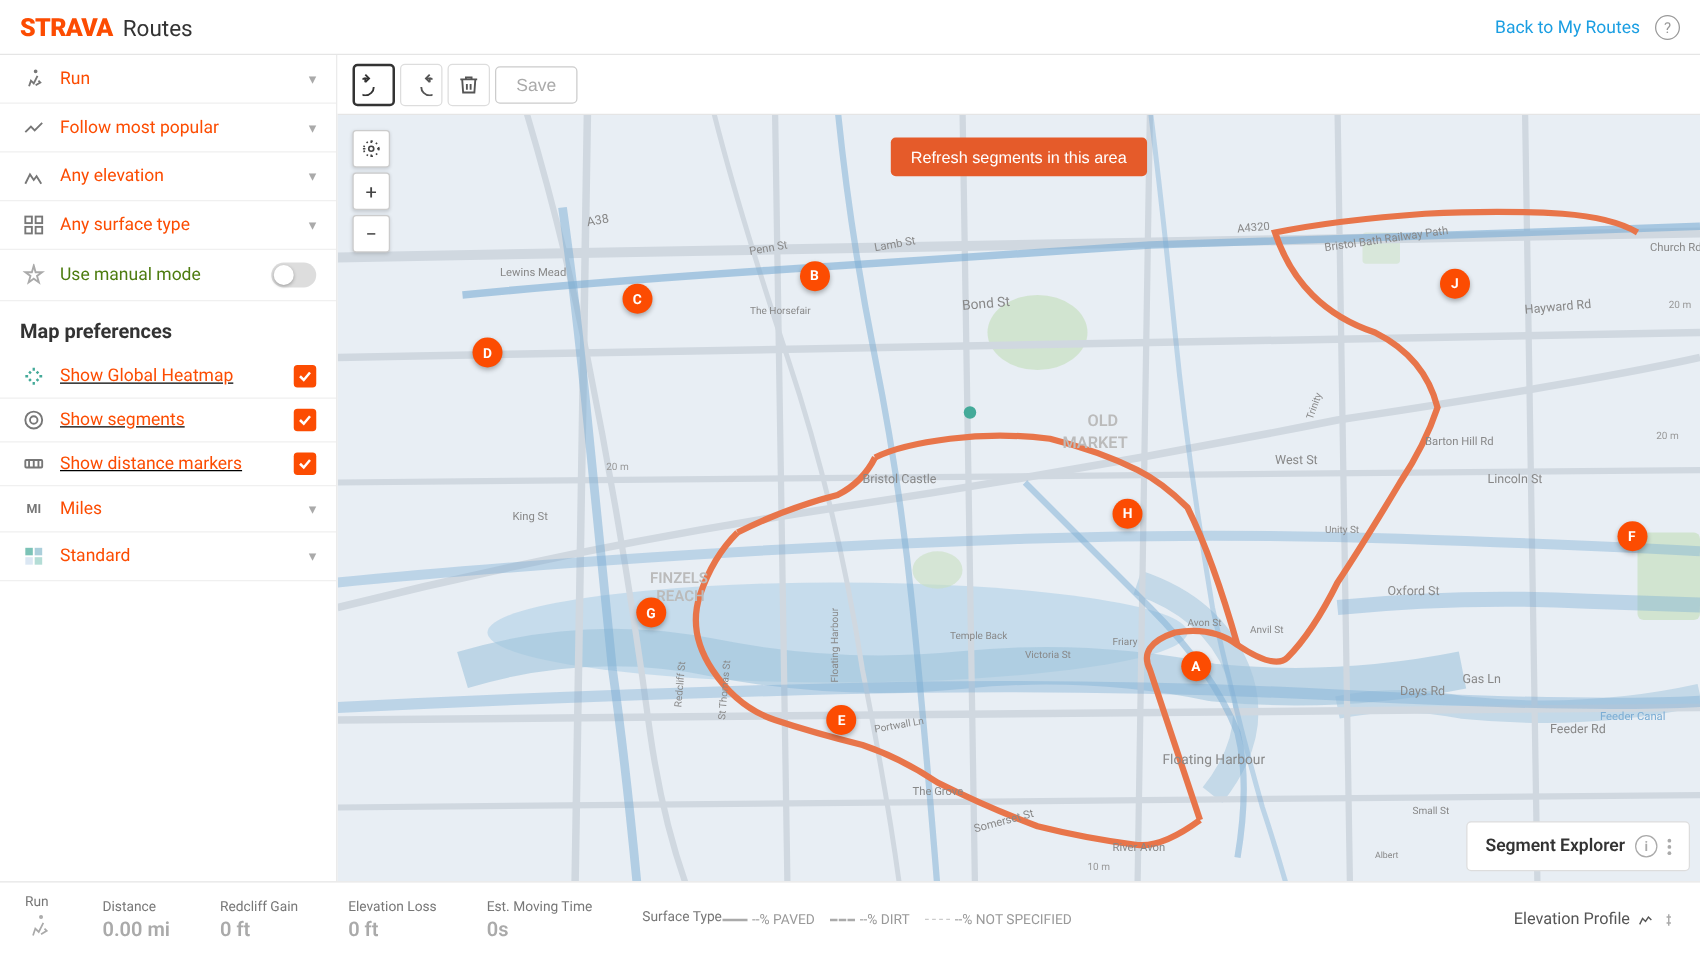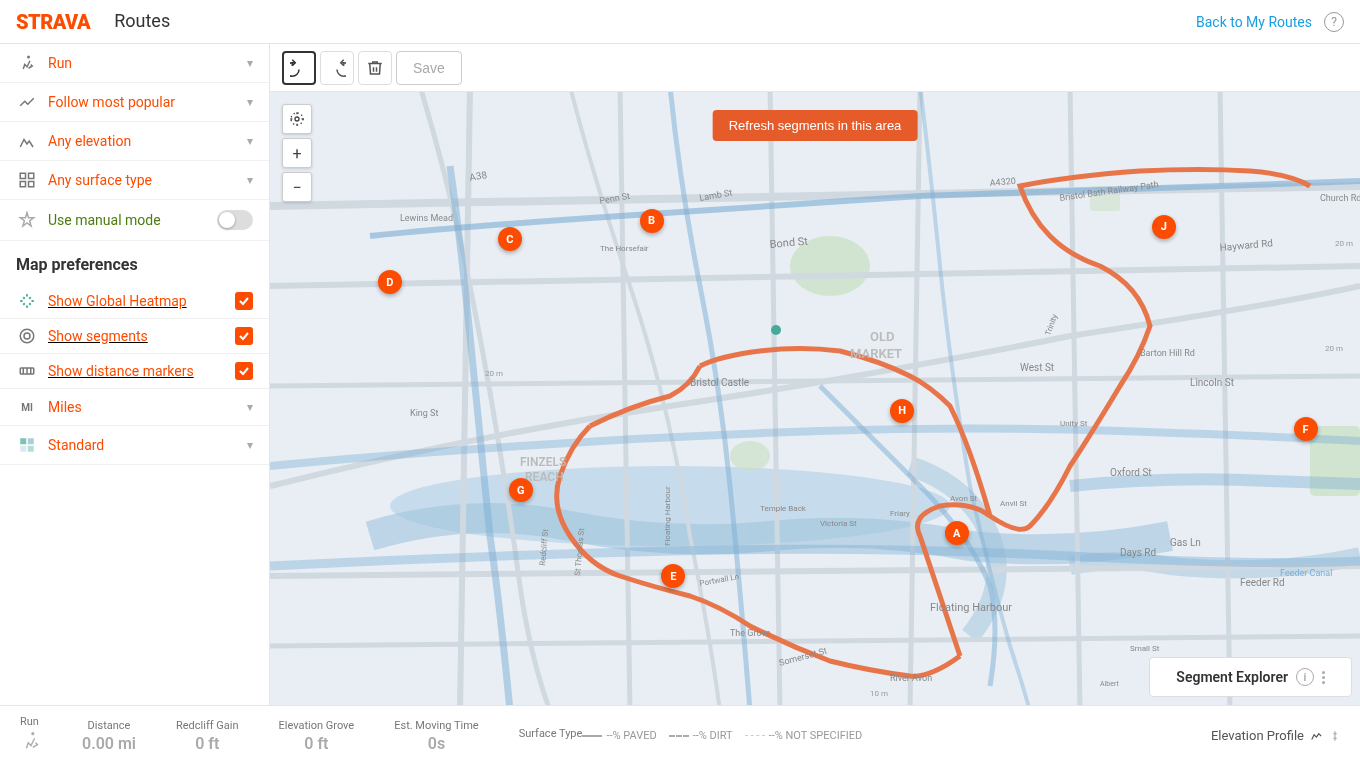--- a/index.html
+++ b/index.html
@@ -4,37 +4,37 @@
   <style>
     * { box-sizing: border-box; margin: 0; padding: 0; }
     body { font-family: -apple-system, BlinkMacSystemFont, 'Segoe UI', Roboto, sans-serif; background: #fff; width: 1360px; height: 765px; overflow: hidden; }
 
     
     #header {
       position: absolute; top: 0; left: 0; right: 0; height: 44px;
       display: flex; align-items: center; border-bottom: 1px solid #e5e5e5;
       background: #fff; z-index: 100; padding: 0 16px;
     }
-    #header .logo { display: flex; align-items: flex-start; gap: 24px; }
+    #header .logo { display: flex; align-items: flex-end; gap: 8px; }
     #header .logo-strava { color: #FC4C02; font-weight: 900; font-size: 20px; letter-spacing: -0.5px; }
     #header .logo-routes { color: #333; font-size: 18px; font-weight: 400; }
     #header .header-right { margin-left: auto; display: flex; align-items: center; gap: 12px; }
     #header .back-link { color: #1a9ee2; font-size: 14px; text-decoration: none; cursor: pointer; }
     #header .help-icon { width: 20px; height: 20px; border-radius: 50%; border: 1.5px solid #999; display: flex; align-items: center; justify-content: center; color: #999; font-size: 12px; cursor: pointer; }
 
     
     #toolbar {
       position: absolute; top: 44px; left: 270px; right: 0; height: 48px;
       display: flex; align-items: center; border-bottom: 1px solid #e5e5e5;
       background: #fff; z-index: 100; padding: 0 12px; gap: 8px;
     }
     #toolbar .search-wrap { flex: 1; display: flex; align-items: center; border: 1.5px solid #ddd; border-radius: 4px; padding: 0 10px; height: 34px; }
     #toolbar .search-wrap svg { color: #999; margin-right: 8px; flex-shrink: 0; }
     #toolbar .search-input { border: none; outline: none; font-size: 14px; color: #333; width: 100%; background: transparent; }
-    #toolbar .toolbar-actions { display: flex; gap: 4px; }
+    #toolbar .toolbar-actions { display: flex; align-items: center; gap: 4px; }
     #toolbar .tool-btn { width: 34px; height: 34px; border: 2px solid #333; border-radius: 4px; background: #fff; cursor: pointer; display: flex; align-items: center; justify-content: center; color: #333; font-size: 16px; }
     #toolbar .tool-btn.active { border: 2px solid #333; }
     #toolbar .tool-btn-plain { width: 34px; height: 34px; border: 1.5px solid #ddd; border-radius: 4px; background: #fff; cursor: pointer; display: flex; align-items: center; justify-content: center; color: #555; font-size: 16px; }
     #toolbar .save-btn { padding: 6px 16px; background: #fff; border: 1.5px solid #ccc; border-radius: 4px; color: #aaa; font-size: 14px; cursor: not-allowed; }
 
     
     #sidebar {
       position: absolute; top: 44px; left: 0; width: 270px; bottom: 0;
       background: #fff; border-right: 1px solid #e5e5e5; overflow-y: auto; z-index: 50;
       padding-bottom: 20px;
@@ -93,33 +93,33 @@
       position: absolute; width: 24px; height: 24px; border-radius: 50%;
       background: #FC4C02; color: #fff; font-size: 11px; font-weight: 700;
       display: flex; align-items: center; justify-content: center;
       box-shadow: 0 2px 4px rgba(0,0,0,0.3); z-index: 15;
       transform: translate(-50%, -50%);
     }
 
     
     .segment-explorer {
       position: absolute; bottom: 8px; right: 8px; background: #fff;
-      border: 1px solid #ddd; border-radius: 4px; padding: 10px 26px;
+      border: 1px solid #ddd; border-radius: 4px; padding: 10px 14px;
       display: flex; align-items: center; gap: 8px; z-index: 20;
       font-size: 14px; font-weight: 600; color: #333; justify-content: flex-end;
     }
     .seg-info { width: 18px; height: 18px; border-radius: 50%; border: 1.5px solid #aaa; display: flex; align-items: center; justify-content: center; font-size: 11px; color: #aaa; }
 
     
     #status-bar {
       position: absolute; bottom: 0; left: 0; right: 0; height: 60px;
       background: #fff; border-top: 1px solid #e5e5e5; z-index: 100;
       display: flex; align-items: center; padding: 0 20px; gap: 0;
     }
-    .stat-group { display: flex; flex-direction: column; margin-right: 40px; align-items: center; }
+    .stat-group { display: flex; flex-direction: column; margin-right: 40px; }
     .stat-label { font-size: 11px; color: #777; margin-bottom: 2px; }
     .stat-value { font-size: 16px; font-weight: 600; color: #aaa; }
     .stat-run { display: flex; flex-direction: column; align-items: flex-start; margin-right: 40px; }
     .stat-run-label { font-size: 11px; color: #777; margin-bottom: 2px; }
     .stat-run-icon { color: #aaa; }
 
     .surface-group { display: flex; margin-left: 0; }
     .surface-label { font-size: 11px; color: #777; margin-bottom: 4px; }
     .surface-bar { display: flex; align-items: center; gap: 12px; }
     .surface-item { display: flex; align-items: center; gap: 4px; font-size: 11px; color: #999; }
@@ -454,21 +454,21 @@
     <span class="stat-label">Distance</span>
     <span class="stat-value">0.00 mi</span>
   </div>
 
   <div class="stat-group">
     <span class="stat-label">Redcliff Gain</span>
     <span class="stat-value">0 ft</span>
   </div>
 
   <div class="stat-group">
-    <span class="stat-label">Elevation Grove</span>
+    <span class="stat-label">Elevation Loss</span>
     <span class="stat-value">0 ft</span>
   </div>
 
   <div class="stat-group">
     <span class="stat-label">Est. Moving Time</span>
     <span class="stat-value">0s</span>
   </div>
 
   <div class="surface-group">
     <span class="surface-label">Surface Type</span>

